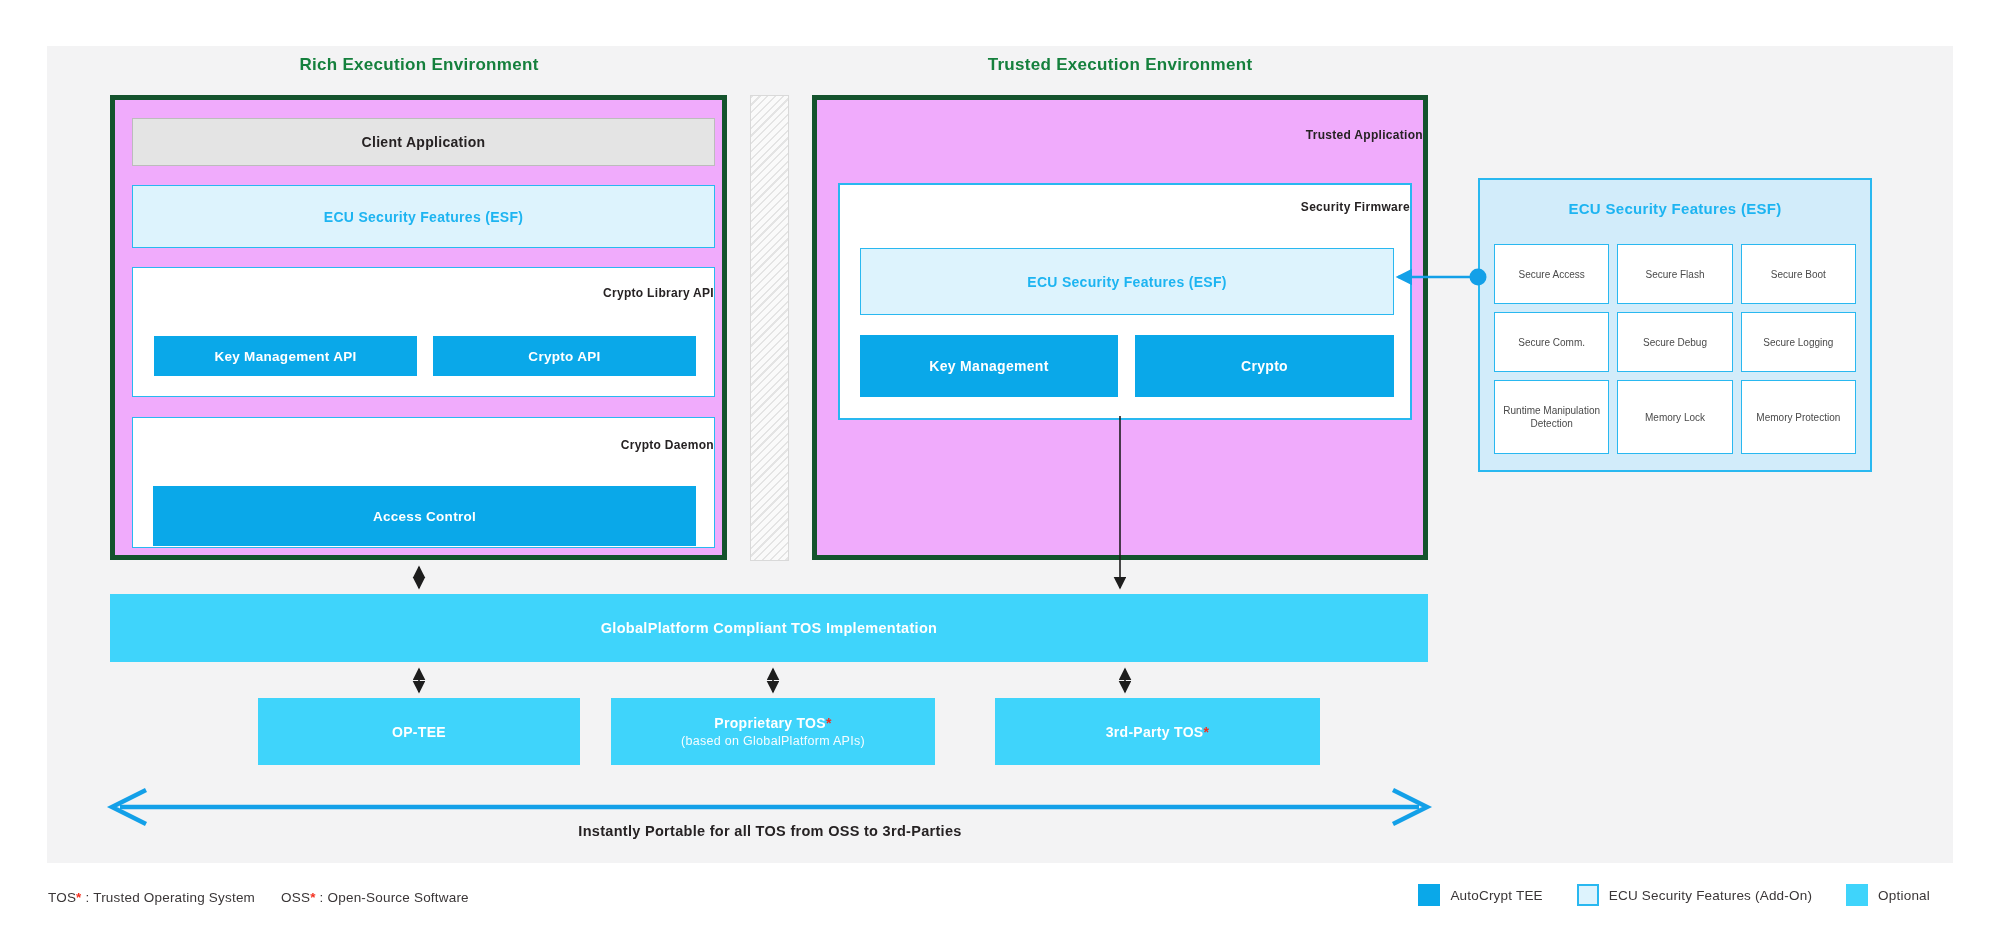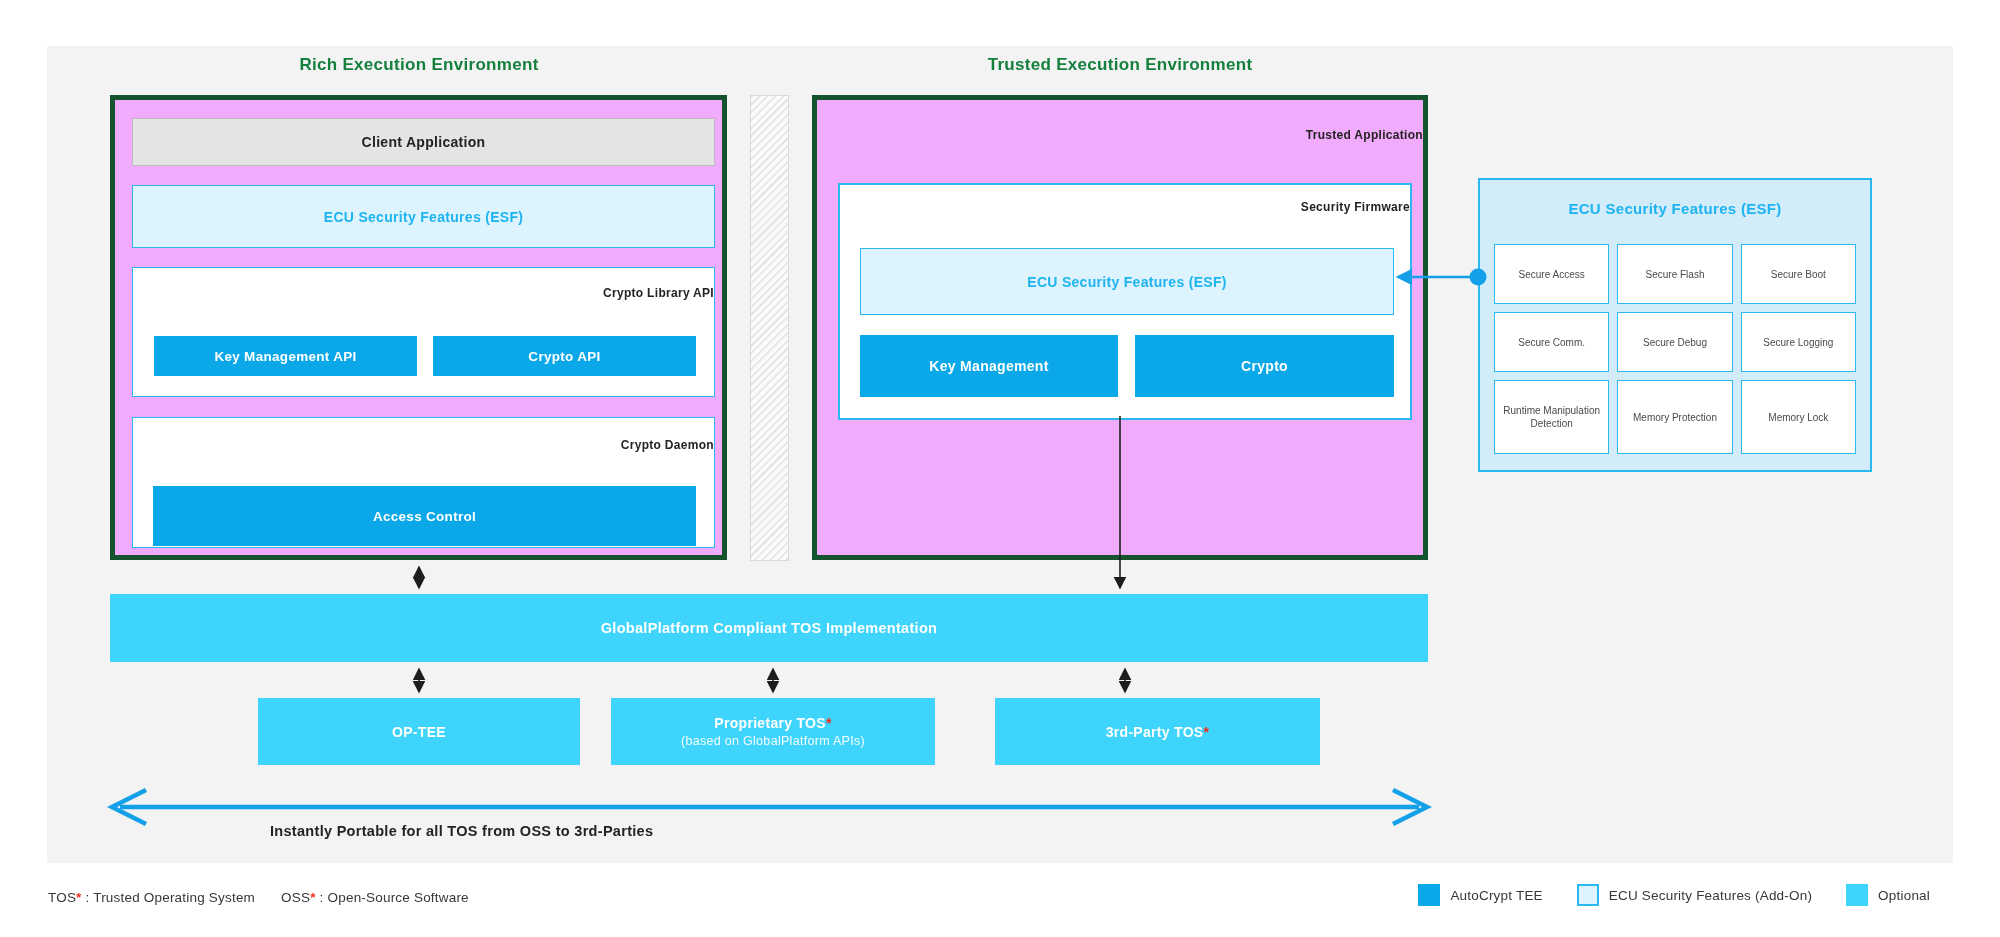--- a/index.html
+++ b/index.html
@@ -58,21 +58,21 @@
   .esf-grid{
     display:grid;grid-template-columns:repeat(3,1fr);grid-template-rows:60px 60px 74px;
     gap:8px;padding:0 14px;
   }
   .esf-cell{
     background:#ffffff;border:1px solid #29b8f0;box-sizing:border-box;
     display:flex;align-items:center;justify-content:center;text-align:center;
     font-size:10px;line-height:1.3;color:#4a4a4a;padding:2px 6px;
   }
   .portable-label{
-    position:absolute;left:270px;top:823px;width:1000px;
+    position:absolute;left:270px;top:823px;width:1000px;text-align:center;
     font-size:14.5px;font-weight:bold;letter-spacing:.3px;color:#262223;
   }
   .footer-left{
     position:absolute;left:48px;top:890px;font-size:13.5px;color:#3a3637;letter-spacing:.2px;
   }
   .footer-left .gap{display:inline-block;width:26px;}
   .legend{
     position:absolute;right:70px;top:884px;display:flex;align-items:center;gap:34px;
     font-size:13.5px;color:#3a3637;letter-spacing:.2px;
   }
@@ -126,22 +126,22 @@
   <div class="esf-panel">
     <div class="esf-panel-title">ECU Security Features (ESF)</div>
     <div class="esf-grid">
       <div class="esf-cell">Secure Access</div>
       <div class="esf-cell">Secure Flash</div>
       <div class="esf-cell">Secure Boot</div>
       <div class="esf-cell">Secure Comm.</div>
       <div class="esf-cell">Secure Debug</div>
       <div class="esf-cell">Secure Logging</div>
       <div class="esf-cell">Runtime Manipulation Detection</div>
+      <div class="esf-cell">Memory Lock</div>
       <div class="esf-cell">Memory Protection</div>
-      <div class="esf-cell">Memory Lock</div>
     </div>
   </div>
 
   <div class="bar">GlobalPlatform Compliant TOS Implementation</div>
 
   <div class="tos-box" style="left:258px;width:322px;">
     <div class="tos-label">OP-TEE</div>
   </div>
   <div class="tos-box" style="left:611px;width:324px;">
     <div class="tos-label"><span>Proprietary TOS</span><span class="star">*</span></div>

